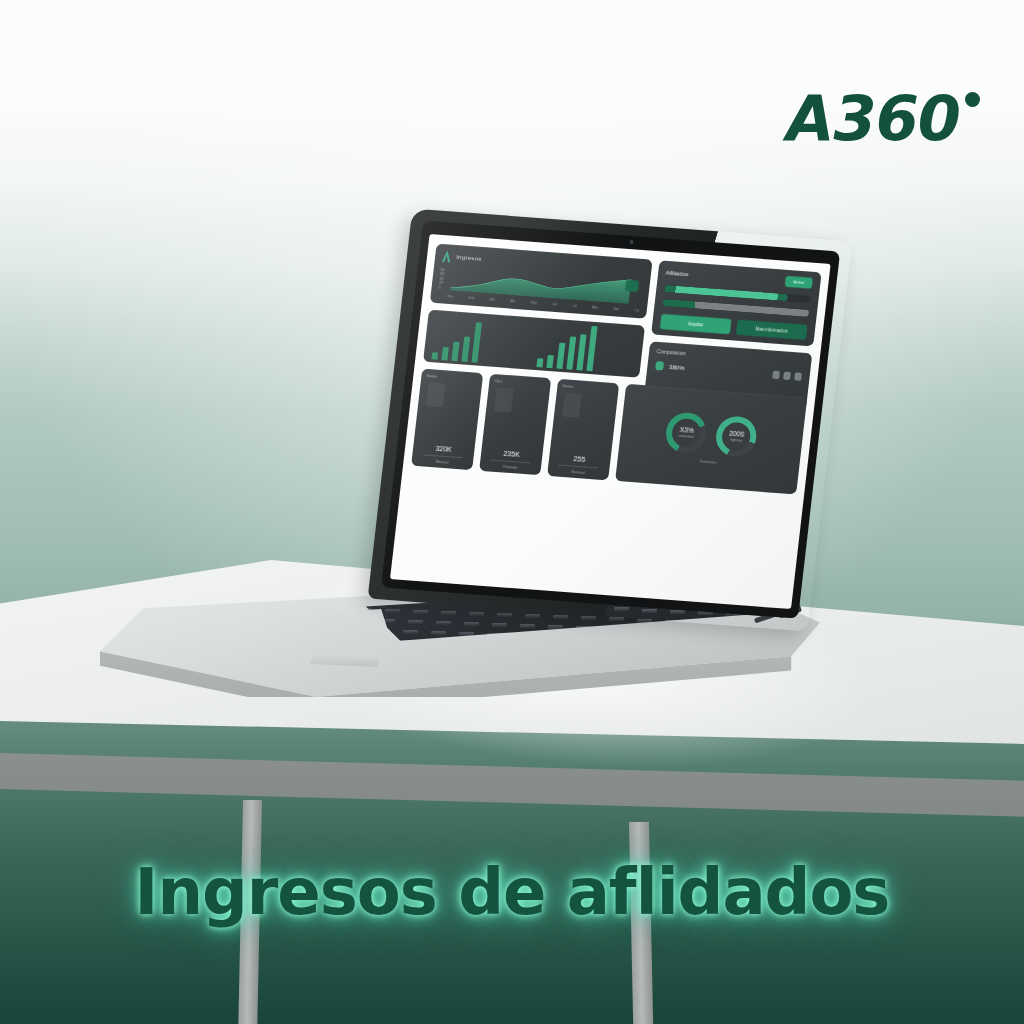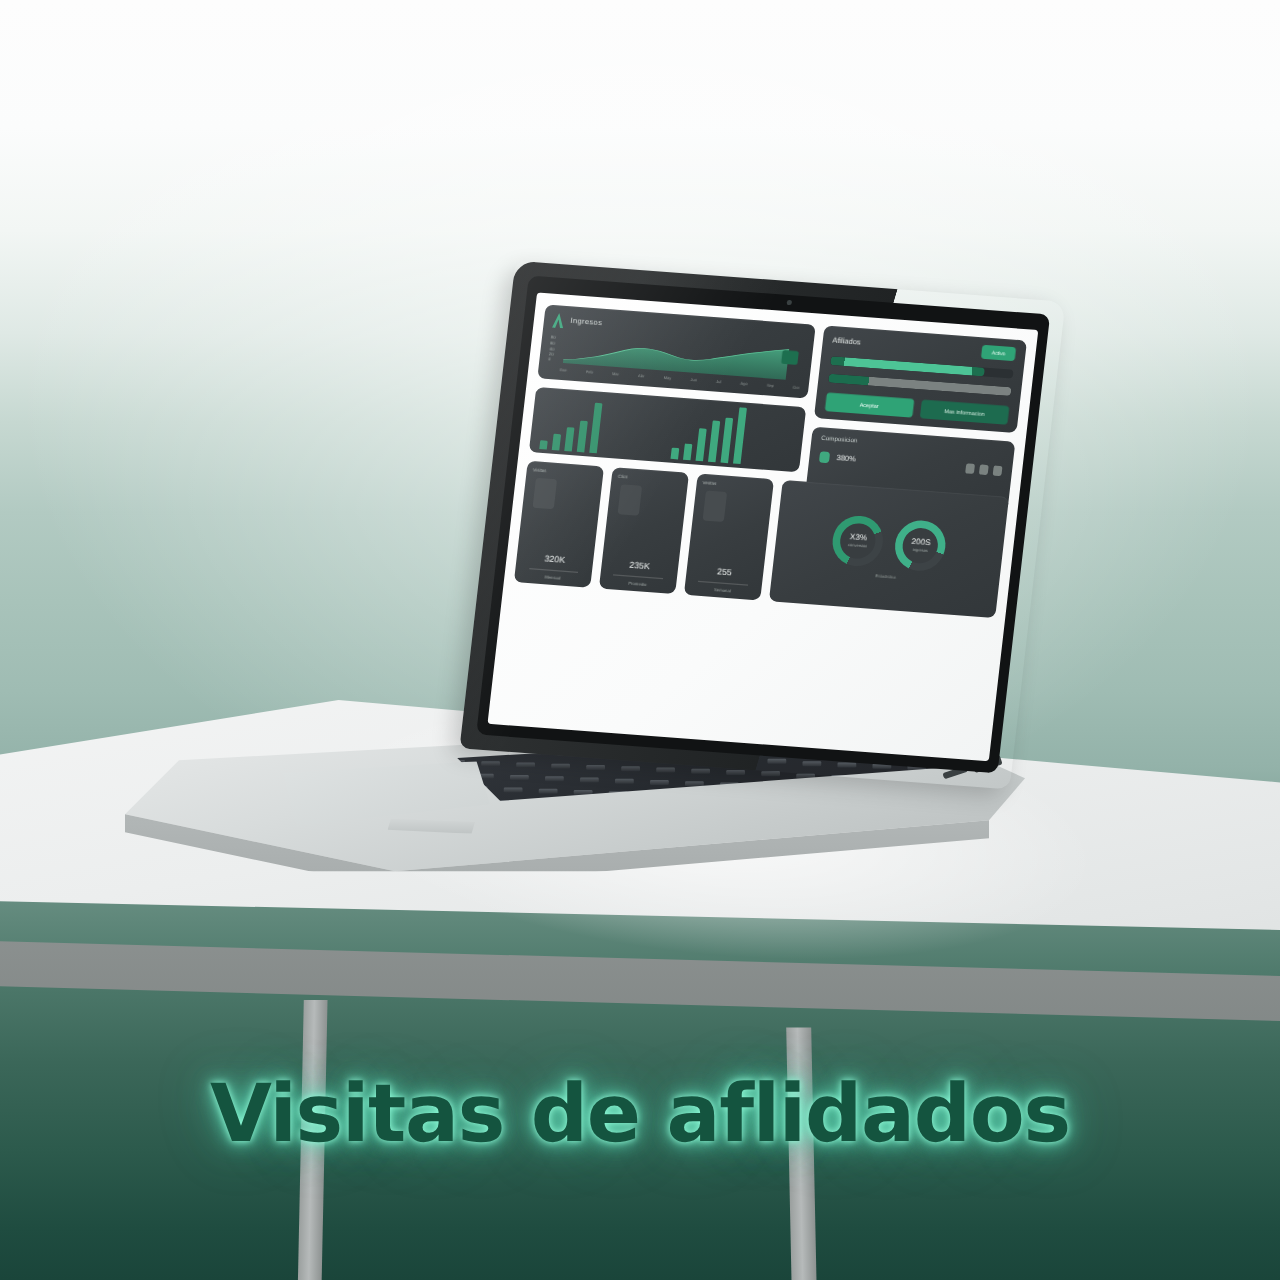--- a/index.html
+++ b/index.html
@@ -256,20 +256,24 @@
   }
 </style>
 </head>
 <body>
 
 <div id="stage">
 
   <div class="bg"></div>
   <div class="bg-vignette"></div>
 
+  <div class="logo">
+    <span>A360</span>
+    <span class="logo-dot"></span>
+  </div>
 
   <div class="desk">
     <div class="desk-top"></div>
     <div class="desk-reflect"></div>
     <div class="desk-edge"></div>
     <div class="leg l1"></div>
     <div class="leg l2"></div>
   </div>
 
   <div class="laptop">
@@ -511,15 +515,15 @@
               <div class="gauge-foot">Estadistica</div>
             </div>
           </div>
 
         </div>
       </div>
       <div class="lid-glare"></div>
     </div>
   </div>
 
-  <div class="headline">Visitas de aflidados</div>
+  <div class="headline">Ingresos de aflidados</div>
 
 </div>
 
 </body></html>

